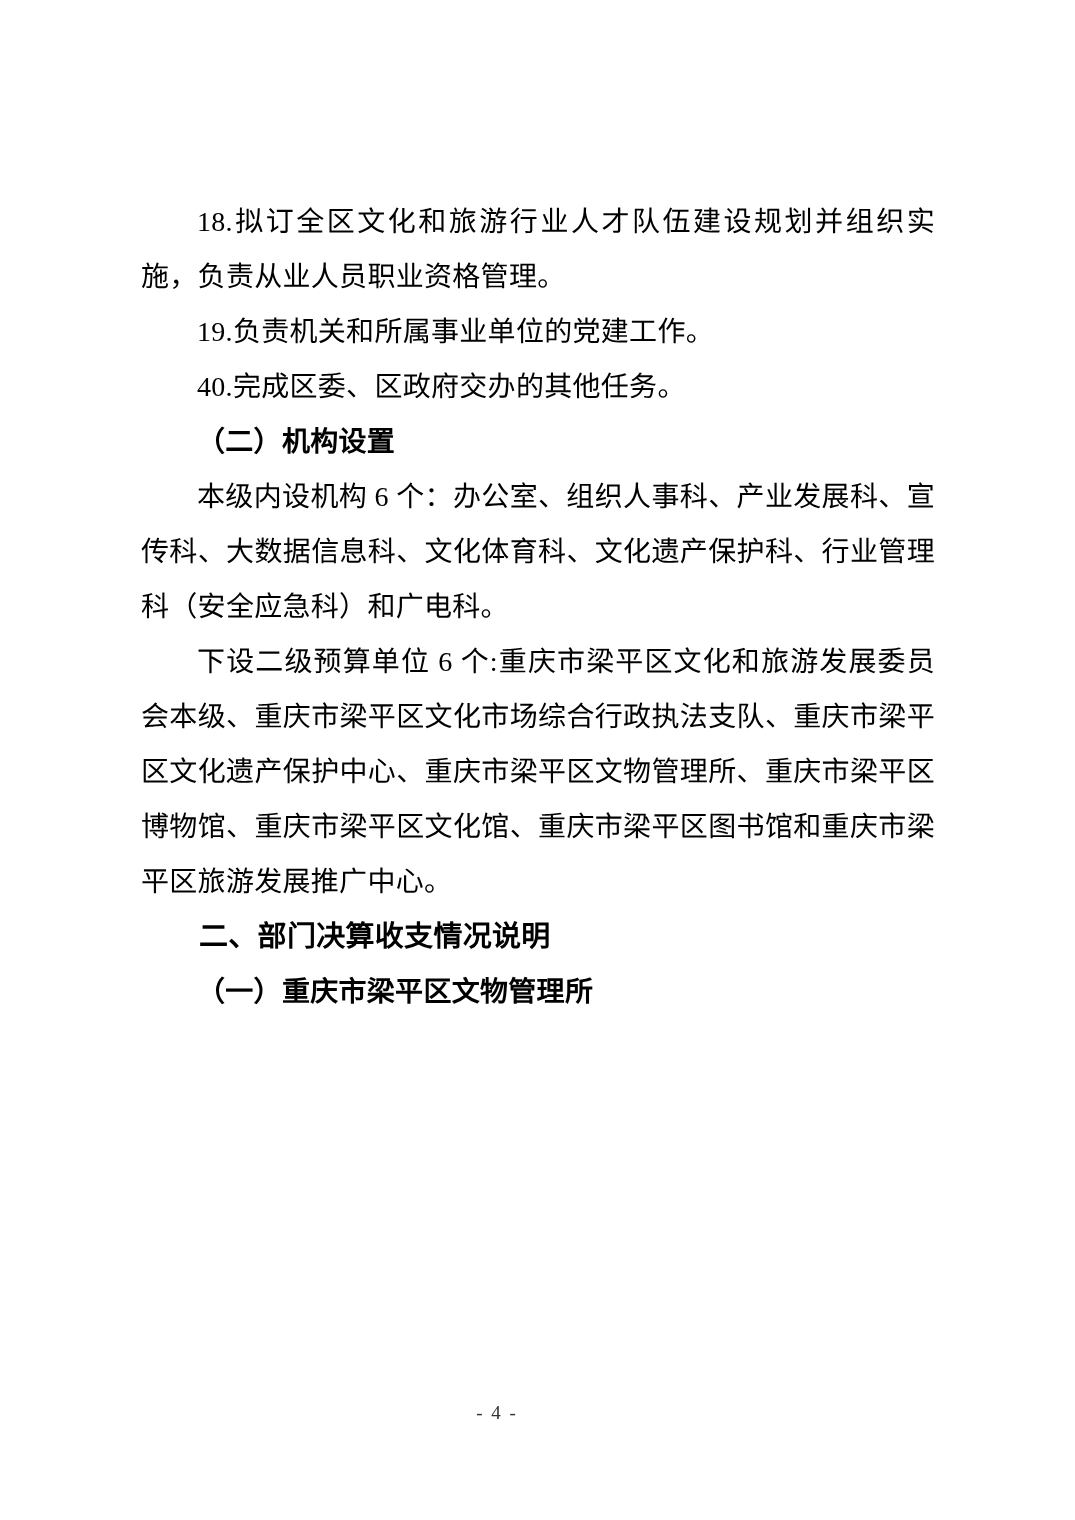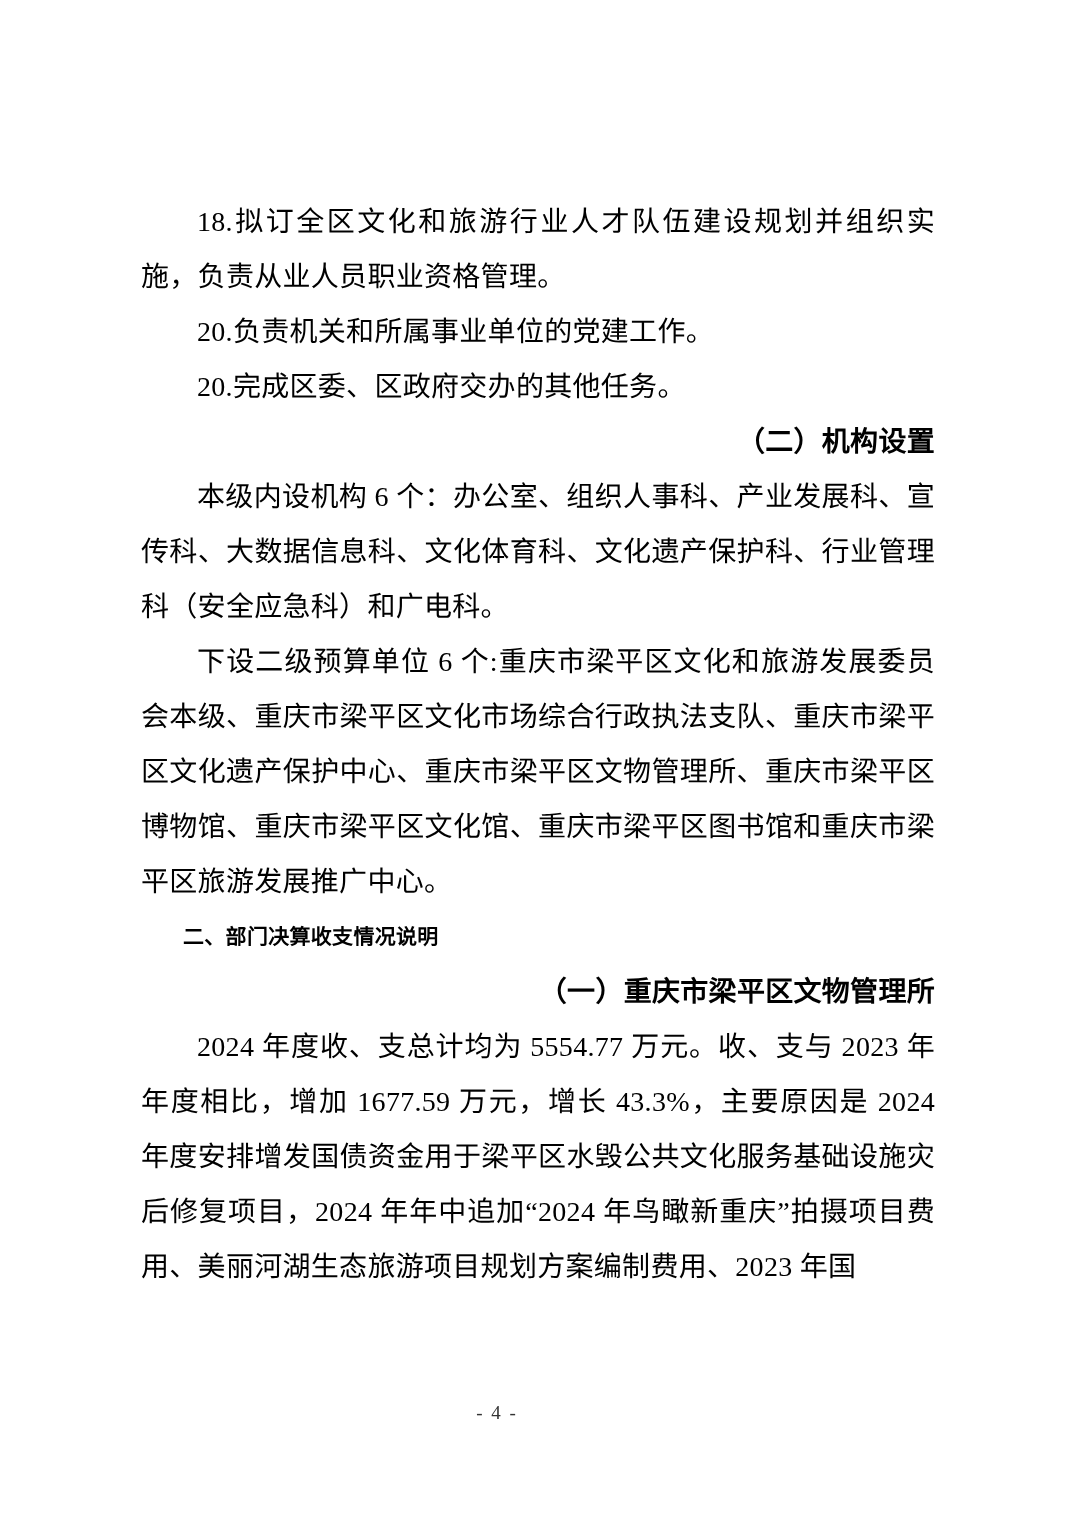--- a/index.html
+++ b/index.html
@@ -30,50 +30,49 @@
     text-indent: 2em;
     text-align: justify;
     letter-spacing: 0.3px;
     word-break: break-all;
   }
   .para {
     font-weight: 400;
   }
   .h-kai {
     font-weight: 700;
-    text-align: right;
+    text-align: left;
   }
   .h-hei {
     font-family: "Liberation Sans", "DejaVu Sans", sans-serif;
     font-weight: 700;
-    font-size: 21px;
+    font-size: 29px;
     text-align: left;
   }
   .footer {
     position: absolute;
     top: 1398px;
     left: 0;
     width: 100%;
     text-align: center;
     font-size: 19px;
     line-height: 30px;
     color: #333333;
     letter-spacing: 2px;
   }
 </style>
 </head>
 <body>
 
 <div class="page">
   <div class="content">
     <p class="para">18.拟订全区文化和旅游行业人才队伍建设规划并组织实施，负责从业人员职业资格管理。</p>
-    <p class="para">20.负责机关和所属事业单位的党建工作。</p>
-    <p class="para">20.完成区委、区政府交办的其他任务。</p>
+    <p class="para">19.负责机关和所属事业单位的党建工作。</p>
+    <p class="para">40.完成区委、区政府交办的其他任务。</p>
     <p class="h-kai">（二）机构设置</p>
     <p class="para">本级内设机构 6 个：办公室、组织人事科、产业发展科、宣传科、大数据信息科、文化体育科、文化遗产保护科、行业管理科（安全应急科）和广电科。</p>
     <p class="para">下设二级预算单位 6 个:重庆市梁平区文化和旅游发展委员会本级、重庆市梁平区文化市场综合行政执法支队、重庆市梁平区文化遗产保护中心、重庆市梁平区文物管理所、重庆市梁平区博物馆、重庆市梁平区文化馆、重庆市梁平区图书馆和重庆市梁平区旅游发展推广中心。</p>
     <p class="h-hei">二、部门决算收支情况说明</p>
     <p class="h-kai">（一）重庆市梁平区文物管理所</p>
-    <p class="para">2024 年度收、支总计均为 5554.77 万元。收、支与 2023 年年度相比，增加 1677.59 万元，增长 43.3%，主要原因是 2024 年度安排增发国债资金用于梁平区水毁公共文化服务基础设施灾后修复项目，2024 年年中追加“2024 年鸟瞰新重庆”拍摄项目费用、美丽河湖生态旅游项目规划方案编制费用、2023 年国</p>
   </div>
 
   <div class="footer">- 4 -</div>
 </div>
 
 </body></html>

